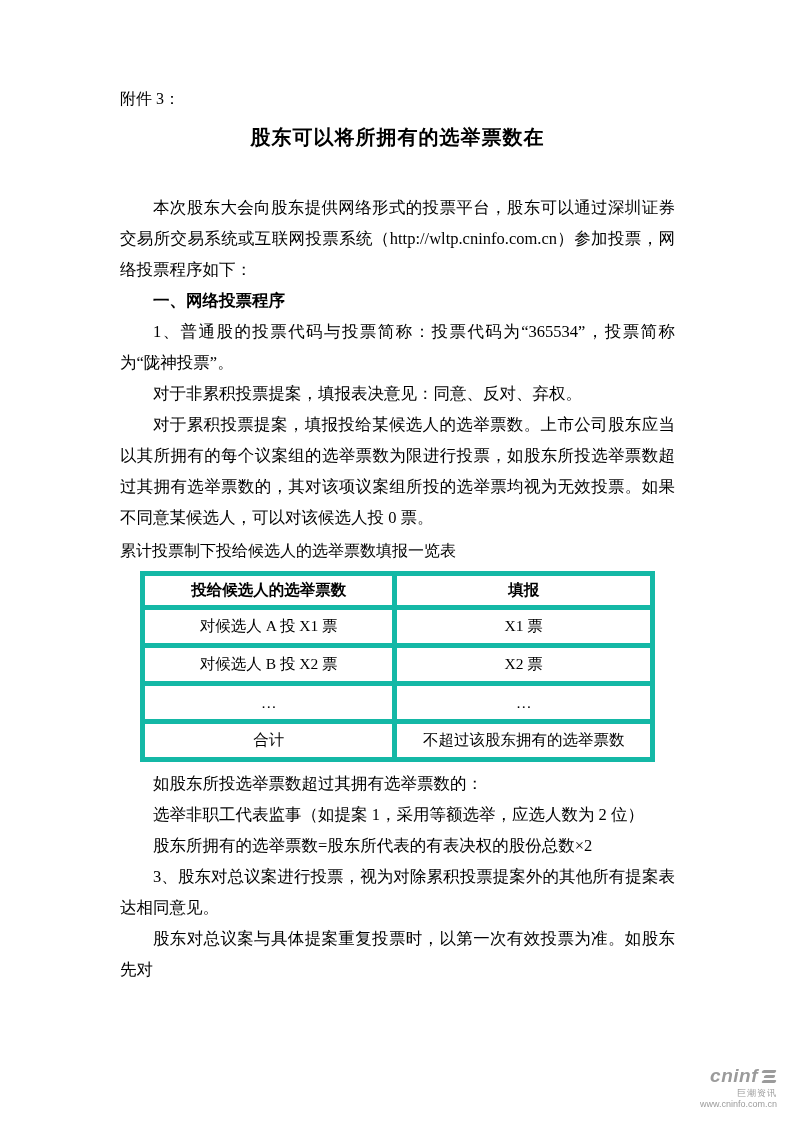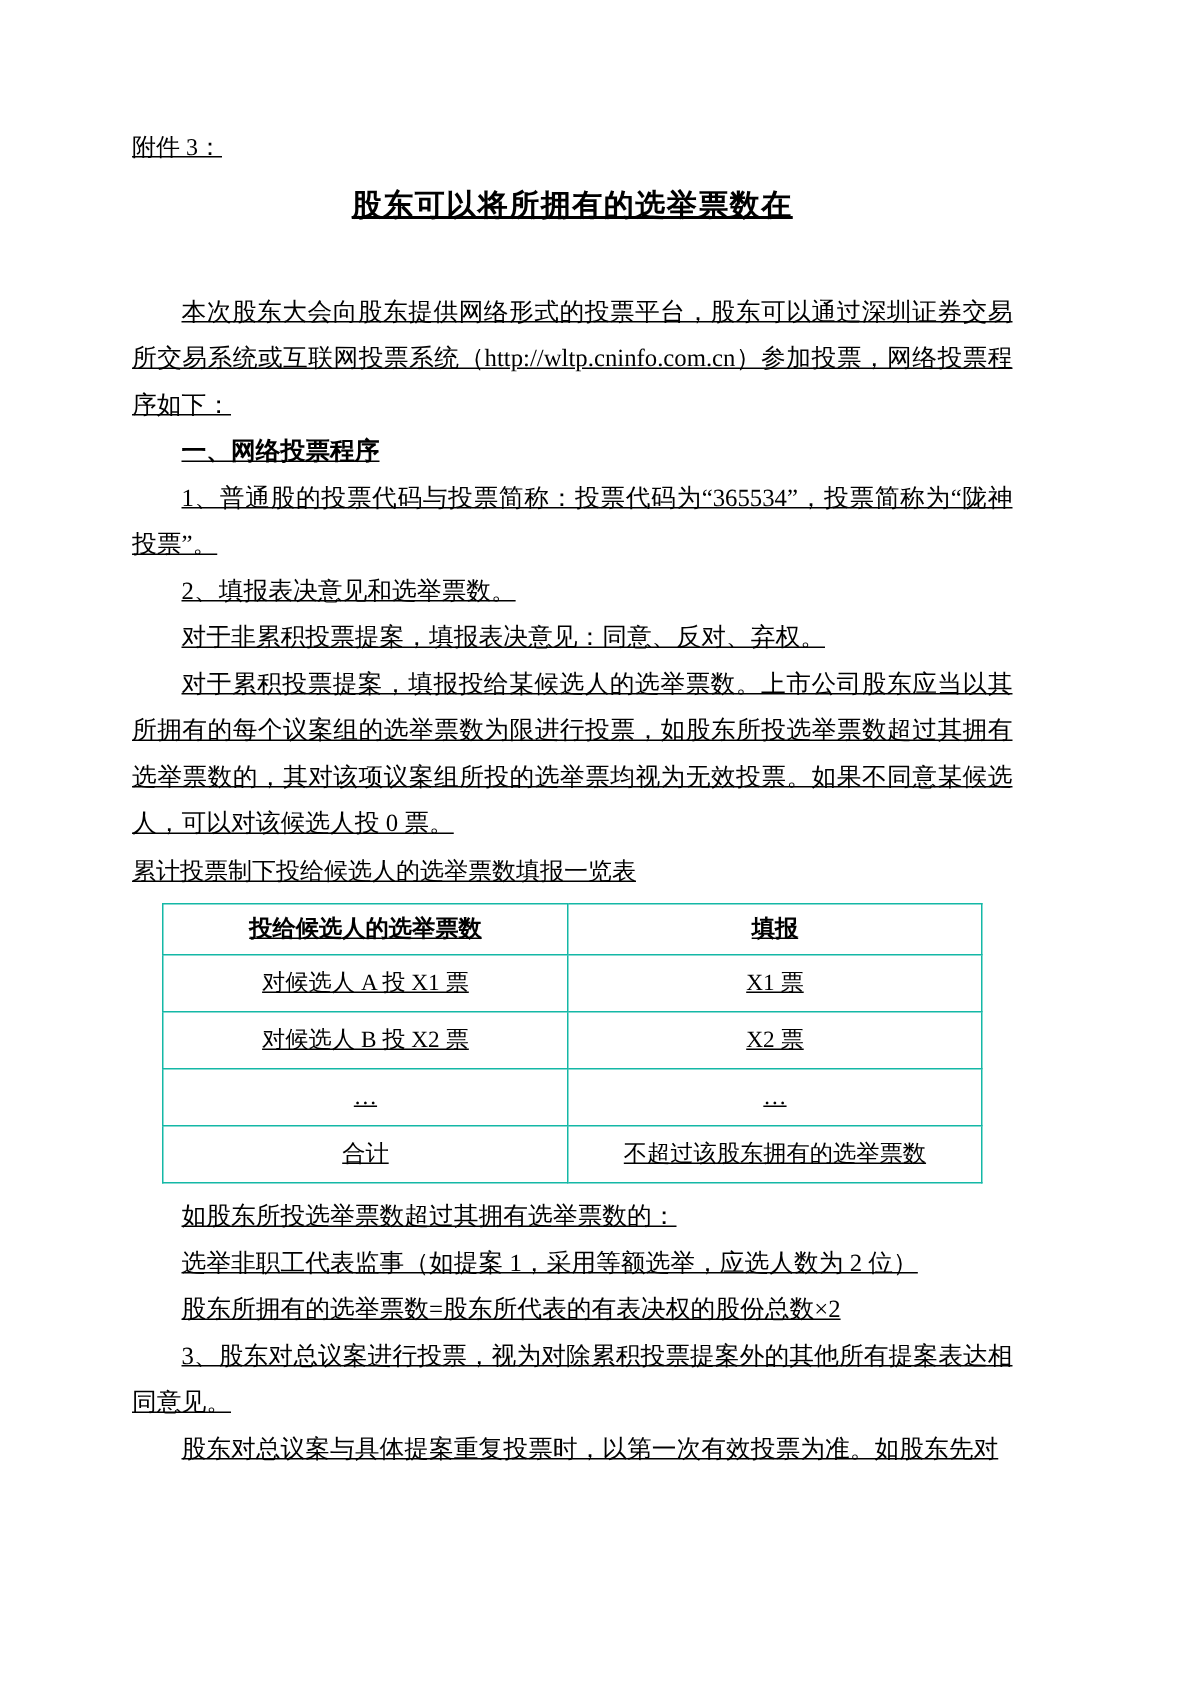--- a/index.html
+++ b/index.html
@@ -8,22 +8,21 @@
     position: relative;
     width: 793px;
     height: 1122px;
     margin: 0 auto;
     background: #ffffff;
     font-family: "Liberation Serif", "DejaVu Serif", serif;
     color: #000000;
     overflow: hidden;
   }
   .content {
-    padding: 86px 118px 0 88px;
-    text-decoration: underline;
+    padding: 86px 118px 0 120px;
   }
   .attachment {
     font-size: 16px;
     line-height: 26px;
     margin-bottom: 10px;
   }
   .doc-title {
     font-size: 20px;
     font-weight: bold;
     text-align: center;
@@ -45,21 +44,21 @@
     margin-top: 2px;
   }
   table.vote-table {
     border-collapse: collapse;
     width: calc(100% - 40px);
     margin: 5px 20px 6px 20px;
     font-size: 15.5px;
   }
   table.vote-table th,
   table.vote-table td {
-    border: 1px solid #14b8a6;
+    border: 5px solid #14b8a6;
     text-align: center;
     vertical-align: middle;
     height: 38px;
     padding: 2px 6px;
     font-weight: normal;
   }
   table.vote-table th { font-weight: bold; height: 34px; }
   table.vote-table col.c1 { width: 49.5%; }
   table.vote-table col.c2 { width: 50.5%; }
   .footer-logo {
@@ -128,21 +127,20 @@
 
     <p class="attachment">附件 3：</p>
 
     <h1 class="doc-title">股东可以将所拥有的选举票数在</h1>
 
     <p class="para">本次股东大会向股东提供网络形式的投票平台，股东可以通过深圳证券交易所交易系统或互联网投票系统（http://wltp.cninfo.com.cn）参加投票，网络投票程序如下：</p>
 
     <p class="para bold">一、网络投票程序</p>
 
     <p class="para">1、普通股的投票代码与投票简称：投票代码为“365534”，投票简称为“陇神投票”。</p>
-    <p class="para">2、填报表决意见和选举票数。</p>
     <p class="para">对于非累积投票提案，填报表决意见：同意、反对、弃权。</p>
     <p class="para">对于累积投票提案，填报投给某候选人的选举票数。上市公司股东应当以其所拥有的每个议案组的选举票数为限进行投票，如股东所投选举票数超过其拥有选举票数的，其对该项议案组所投的选举票均视为无效投票。如果不同意某候选人，可以对该候选人投 0 票。</p>
 
     <p class="caption">累计投票制下投给候选人的选举票数填报一览表</p>
 
     <table class="vote-table">
       <colgroup>
           <col class="c1">
           <col class="c2">
         </colgroup>
@@ -171,13 +169,25 @@
       </table>
 
     <p class="para">如股东所投选举票数超过其拥有选举票数的：</p>
     <p class="para">选举非职工代表监事（如提案 1，采用等额选举，应选人数为 2 位）</p>
     <p class="para">股东所拥有的选举票数=股东所代表的有表决权的股份总数×2</p>
     <p class="para">3、股东对总议案进行投票，视为对除累积投票提案外的其他所有提案表达相同意见。</p>
     <p class="para">股东对总议案与具体提案重复投票时，以第一次有效投票为准。如股东先对</p>
 
   </div>
 
+  <div class="footer-logo">
+    <div class="logo-row">
+      <span class="logo-word">cninf</span>
+      <span class="logo-mark">
+          <span></span>
+          <span></span>
+          <span></span>
+        </span>
+    </div>
+    <div class="logo-sub">巨潮资讯</div>
+    <div class="logo-url">www.cninfo.com.cn</div>
+  </div>
 </div>
 
 </body></html>

